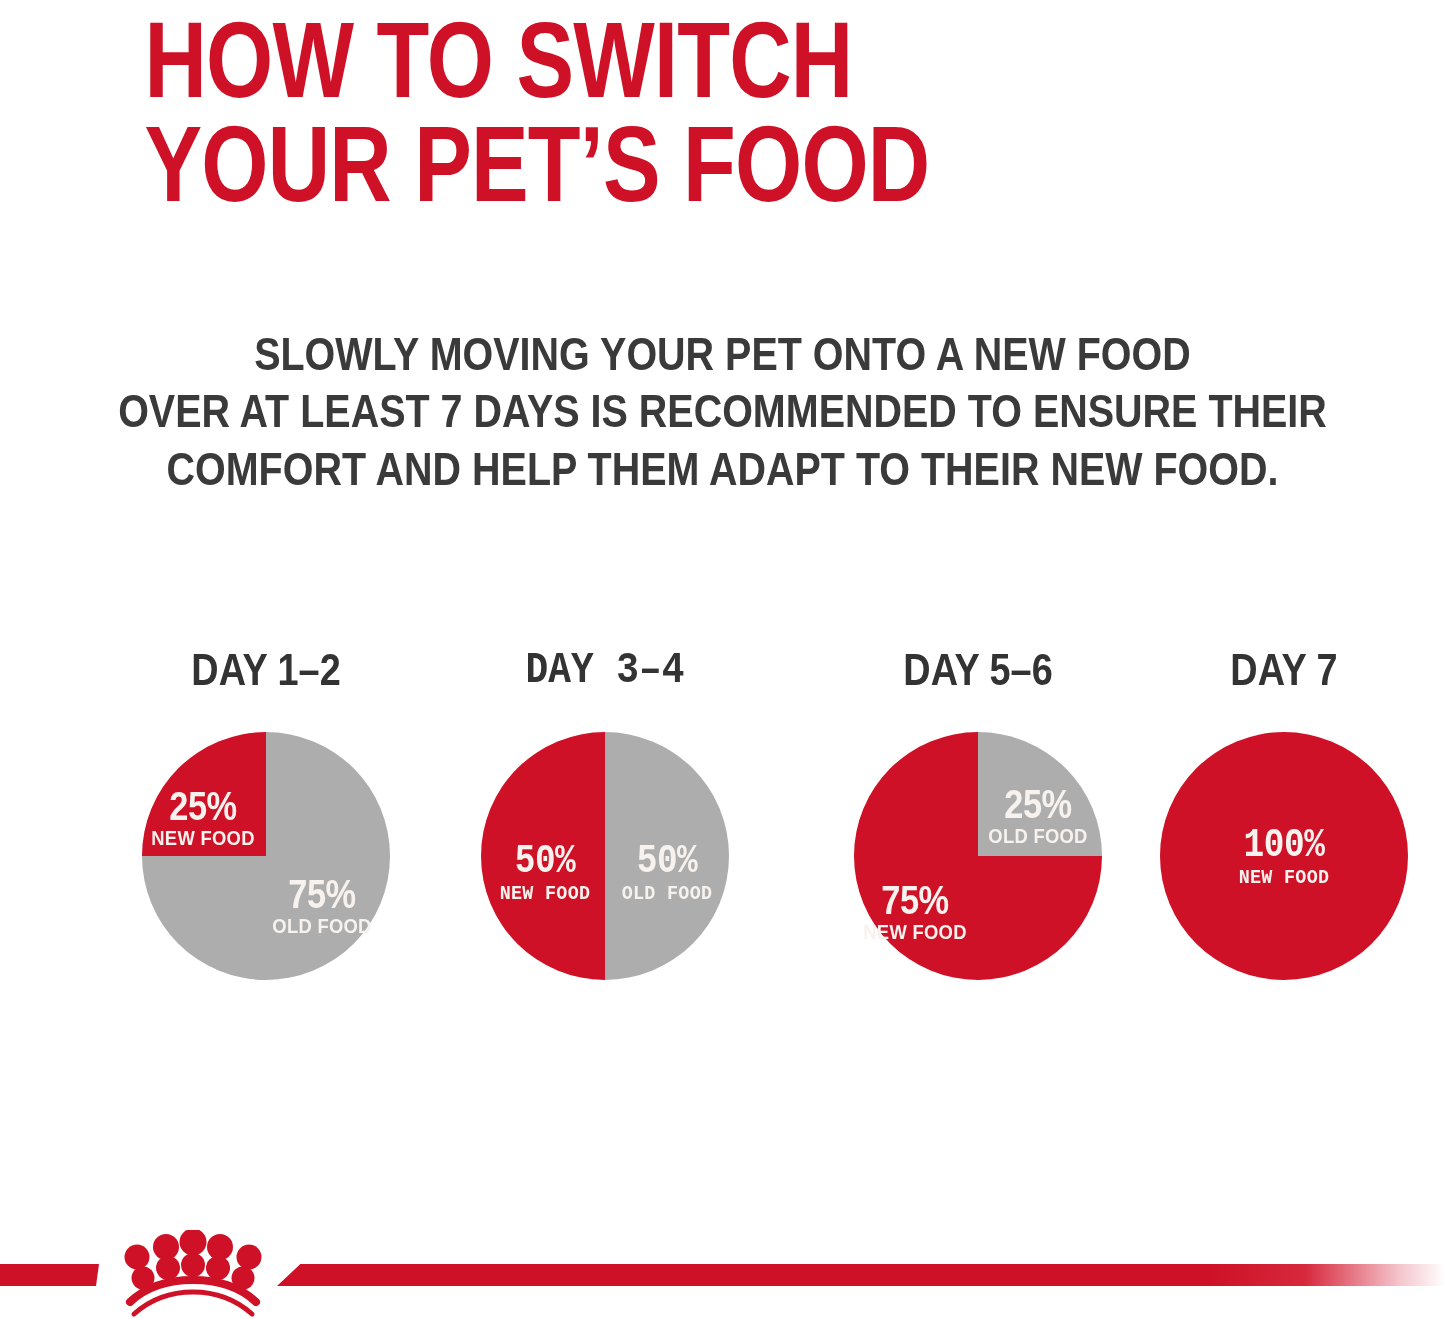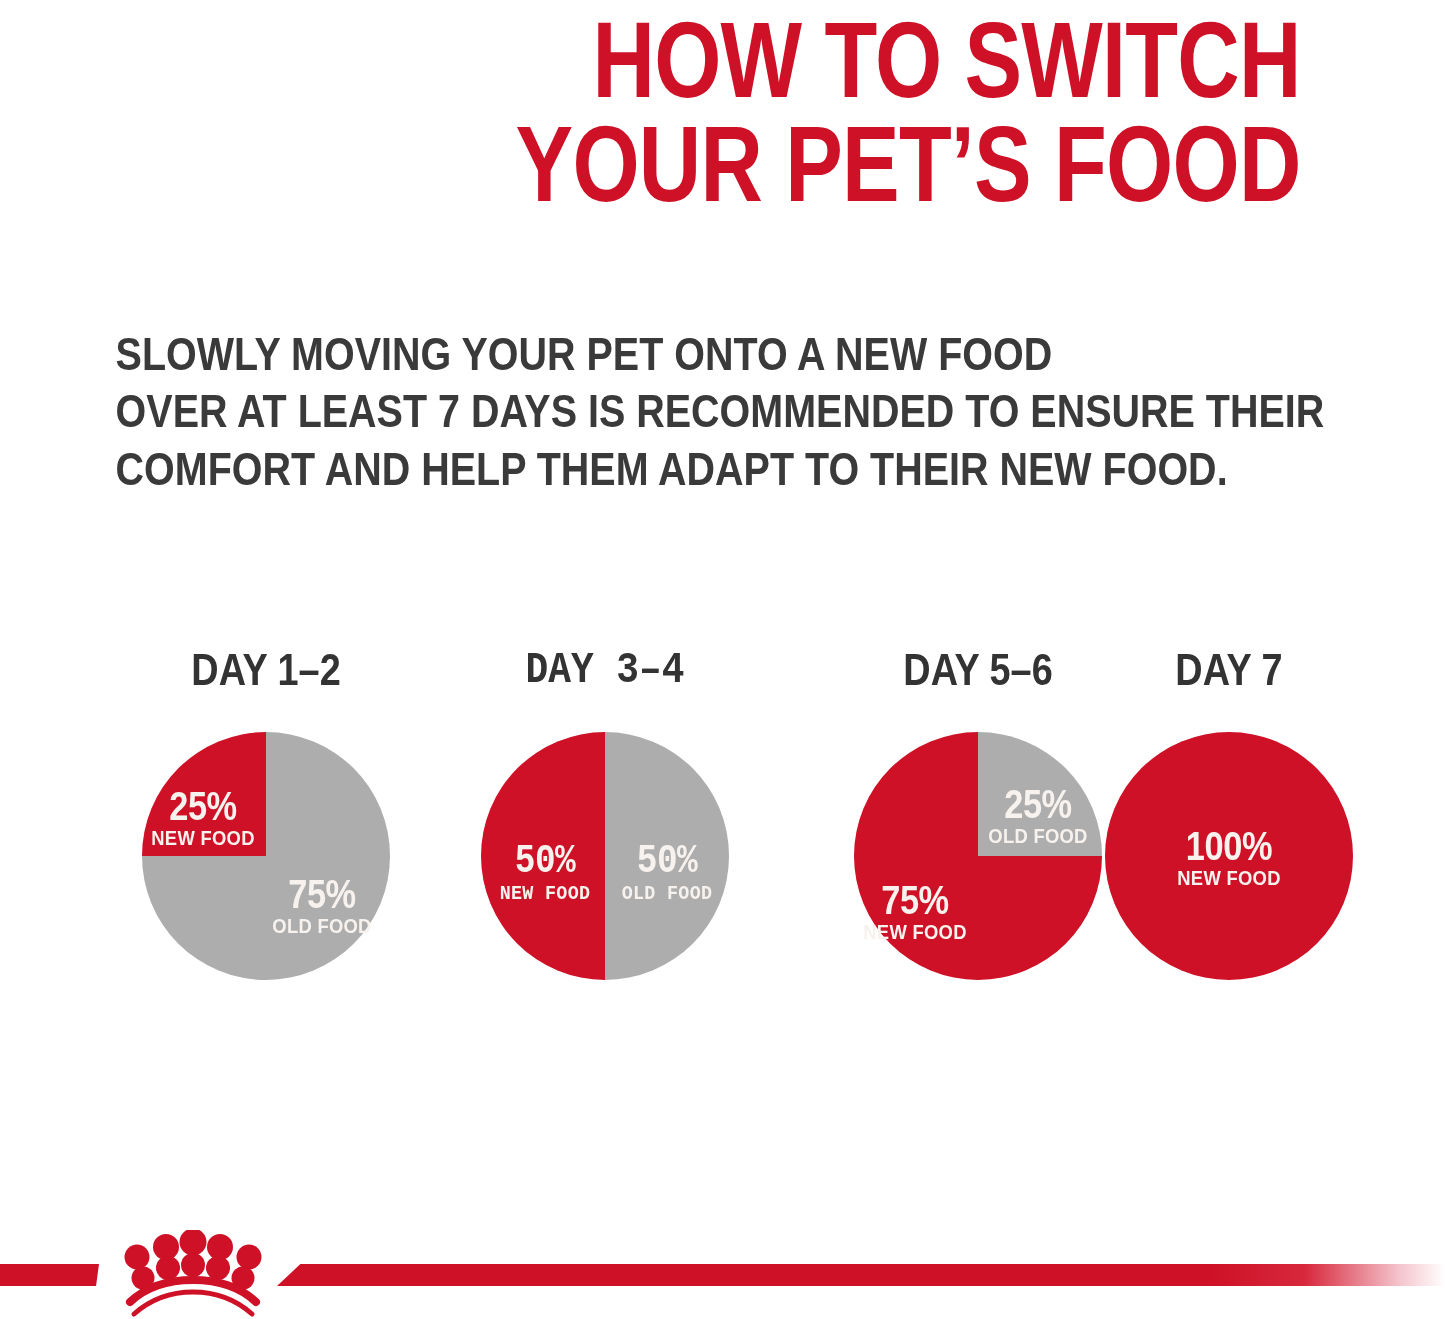--- a/index.html
+++ b/index.html
@@ -8,39 +8,39 @@
     background:#ffffff;
     font-family:"Liberation Sans Narrow","Liberation Sans",sans-serif;
     overflow:hidden;
     position:relative;
   }
 
   
   .title-block{
     position:absolute;
     left:0; top:8px; width:1445px;
-    text-align:right;
+    text-align:left;
   }
   .title-line{
     display:block;
     color:#CE1126;
     font-weight:bold;
     font-size:108px;
     line-height:0.96;
     letter-spacing:-1px;
     transform:scaleX(0.80);
     transform-origin:center center;
     white-space:nowrap;
   }
 
   
   .subtitle-block{
     position:absolute;
     left:0; top:325px; width:1445px;
-    text-align:left;
+    text-align:center;
   }
   .subtitle-line{
     display:block;
     color:#3A3A3A;
     font-weight:bold;
     font-size:47px;
     line-height:1.22;
     letter-spacing:0px;
     transform:scaleX(0.84);
     transform-origin:center center;
@@ -56,21 +56,21 @@
   }
   .pie-col{
     position:absolute;
     top:0;
     width:270px;
     text-align:center;
   }
   .pie-col.c0{ left:131px; }
   .pie-col.c1{ left:470px;font-family:Liberation Mono, monospace; }
   .pie-col.c2{ left:843px; }
-  .pie-col.c3{ left:1094px; }
+  .pie-col.c3{ left:1149px; }
 
   .day-label{
     color:#333333;
     font-weight:bold;
     font-size:44px;
     line-height:1;
     letter-spacing:0px;
     transform:scaleX(0.86);
     transform-origin:center center;
     white-space:nowrap;
@@ -116,21 +116,21 @@
   
   .lab-p0-new { left:-2px;  top:54px;  width:126px; }
   .lab-p0-old { left:112px; top:142px; width:136px; }
 
   .lab-p1-new { left:4px;   top:110px; width:120px; }
   .lab-p1-old { left:126px; top:110px; width:120px; }
 
   .lab-p2-old { left:120px; top:52px;  width:128px; }
   .lab-p2-new { left:-4px;  top:148px; width:130px; }
 
-  .lab-p3-new { left:36px;  top:94px;  width:176px; }
+  .lab-p3-new { left:36px;  top:94px;  width:176px;font-family:Liberation Mono, monospace; }
 
   
   .footer{
     position:absolute;
     left:0; top:1228px;
     width:1445px; height:91px;
   }
   .bar-left{
     position:absolute;
     left:0; top:36px;

